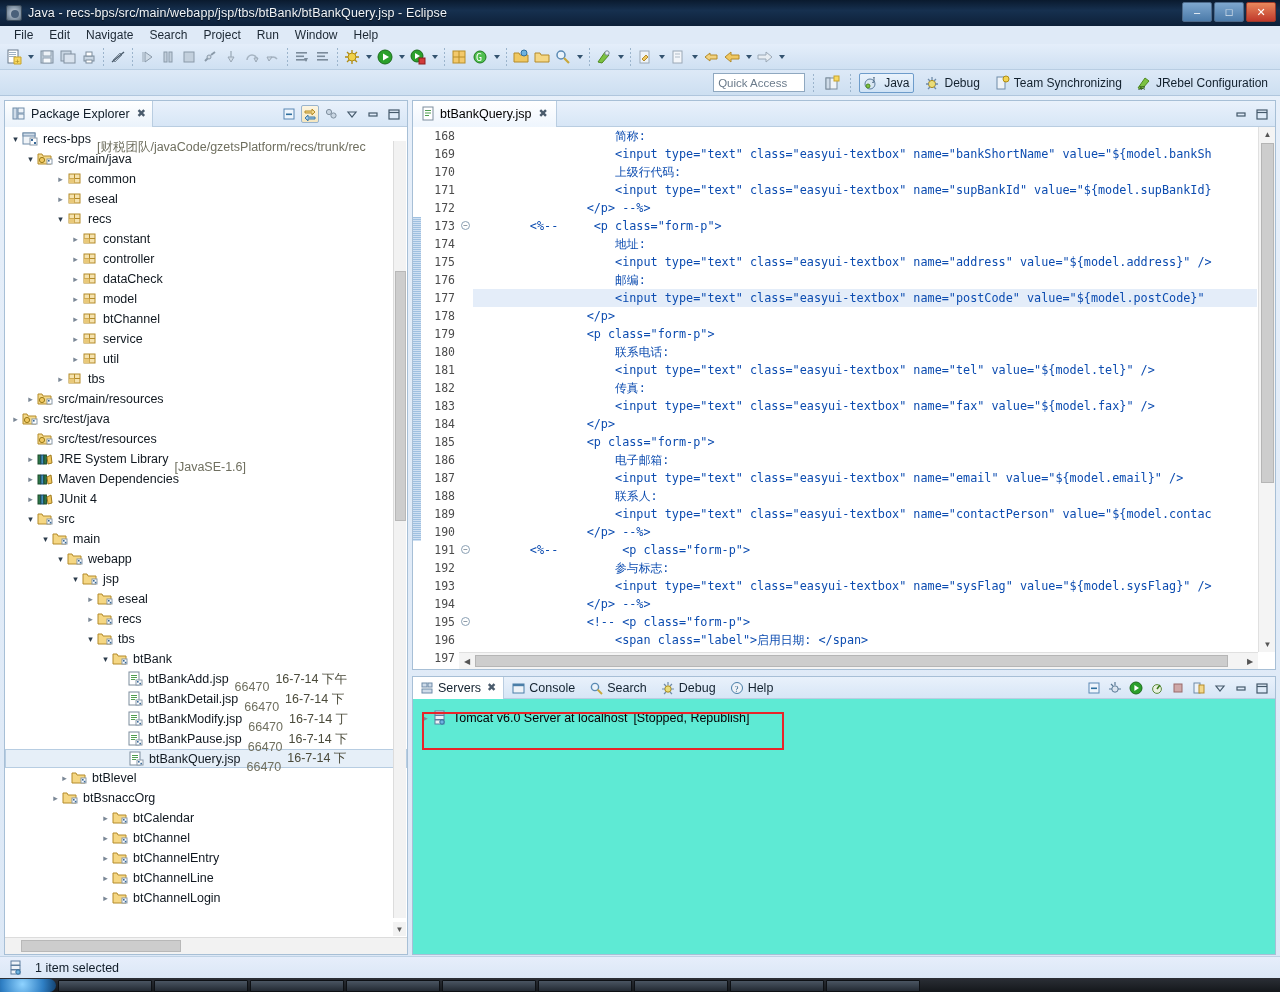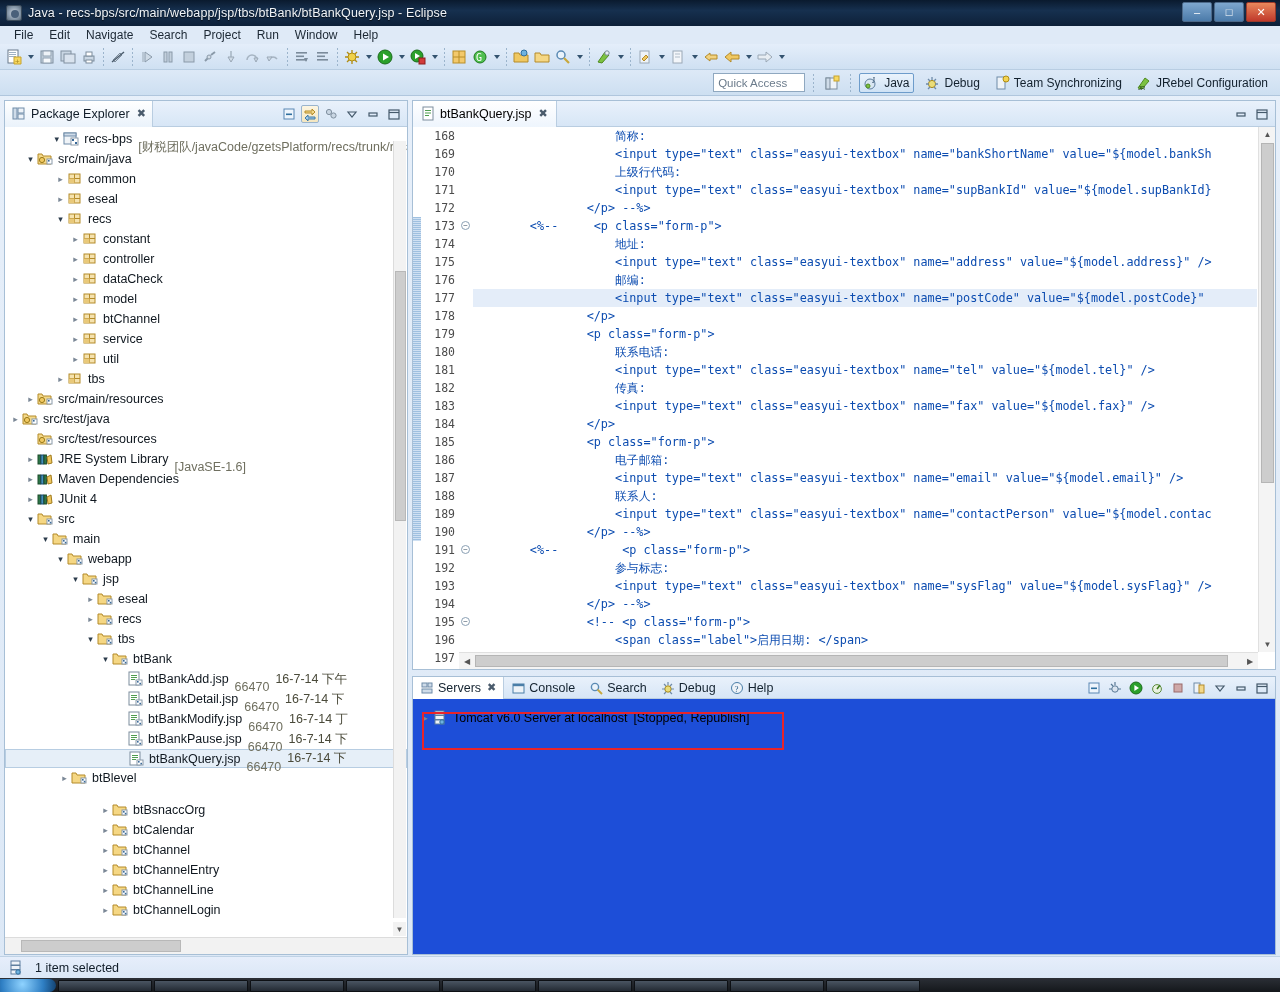--- a/index.html
+++ b/index.html
@@ -190,21 +190,21 @@
   .servers-panel {
     position:absolute; left:412px; top:676px; width:864px; height:279px;
     background:#fff; border:1px solid #a7bfd6;
   }
   .servers-tabbar {
     height:22px; background:linear-gradient(180deg,#e9f1fb 0%, #d7e6f6 100%);
     display:flex; align-items:center; border-bottom:1px solid #b9cde1; position:relative;
   }
   .stab { display:flex; align-items:center; gap:4px; padding:0 7px; height:22px; font-size:12.5px; color:#142330;}
   .stab.active { background:#fff; border-right:1px solid #b9cde1;}
-  .servers-body { position:absolute; left:0; top:22px; right:0; bottom:0; background:#1d4ed8; }
+  .servers-body { position:absolute; left:0; top:22px; right:0; bottom:0; background:#5eead4; }
   .server-row { display:flex; align-items:center; height:21px; padding-left:6px; font-size:12.5px; margin-top:8px;}
   .redbox {
     position:absolute; left:9px; top:13px; width:362px; height:38px;
     border:2px solid #e8242a; pointer-events:none;
   }
 
   
   .statusbar {
     position:absolute; left:0; top:956px; width:1280px; height:22px;
     background:linear-gradient(180deg,#e6eefb 0%, #dbe7f6 100%);
@@ -531,21 +531,21 @@
         <span class="vt">
           <svg width="14" height="14">
               <rect x="2" y="3" width="10" height="9" fill="none" stroke="#44596b" stroke-width="1.2"></rect>
               <line x1="2" y1="5.5" x2="12" y2="5.5" stroke="#44596b" stroke-width="1.2"></line>
             </svg>
         </span>
       </div>
     </div>
 
     <div class="tree" id="pkg-tree">
-        <div class="row" style="padding-left: 4px; justify-content: flex-end;">
+        <div class="row" style="padding-left: 4px;">
           <span class="twisty open"></span>
           <span class="ico"><svg width="16" height="15">
               <rect x="1" y="2" width="12" height="11" fill="#f0f4f8" stroke="#6f8ba8"></rect>
               <rect x="1" y="2" width="12" height="3" fill="#cfdce9" stroke="#6f8ba8"></rect>
               <rect x="8" y="7" width="7" height="7" fill="#fff" stroke="#8a9aa9"></rect>
               <rect x="9" y="8" width="2" height="2" fill="#3a6a9a"></rect>
               <rect x="12" y="11" width="2" height="2" fill="#3a6a9a"></rect>
             </svg></span>
           <span class="lbl">recs-bps</span>
           <span class="lbl-meta">[财税团队/javaCode/gzetsPlatform/recs/trunk/rec</span>
@@ -889,21 +889,21 @@
         <div class="row" style="padding-left: 53px;">
           <span class="twisty closed"></span>
           <span class="ico"><svg width="16" height="15">
               <path d="M1 3 L5 3 L6 5 L14 5 L14 13 L1 13 Z" fill="#f5d784" stroke="#b48b2a"></path>
               <rect x="10" y="8" width="5" height="5" fill="#fff" stroke="#8a9aa9"></rect>
               <rect x="11" y="9" width="1.6" height="1.6" fill="#3a6a9a"></rect>
               <rect x="12.8" y="10.8" width="1.6" height="1.6" fill="#3a6a9a"></rect>
             </svg></span>
           <span class="lbl">btBlevel</span>
         </div>
-        <div class="row" style="padding-left: 94px; margin-top: 12px;">
+        <div class="row" style="padding-left: 44px;">
           <span class="twisty closed"></span>
           <span class="ico"><svg width="16" height="15">
               <path d="M1 3 L5 3 L6 5 L14 5 L14 13 L1 13 Z" fill="#f5d784" stroke="#b48b2a"></path>
               <rect x="10" y="8" width="5" height="5" fill="#fff" stroke="#8a9aa9"></rect>
               <rect x="11" y="9" width="1.6" height="1.6" fill="#3a6a9a"></rect>
               <rect x="12.8" y="10.8" width="1.6" height="1.6" fill="#3a6a9a"></rect>
             </svg></span>
           <span class="lbl">btBsnaccOrg</span>
         </div>
         <div class="row" style="padding-left: 94px;">

